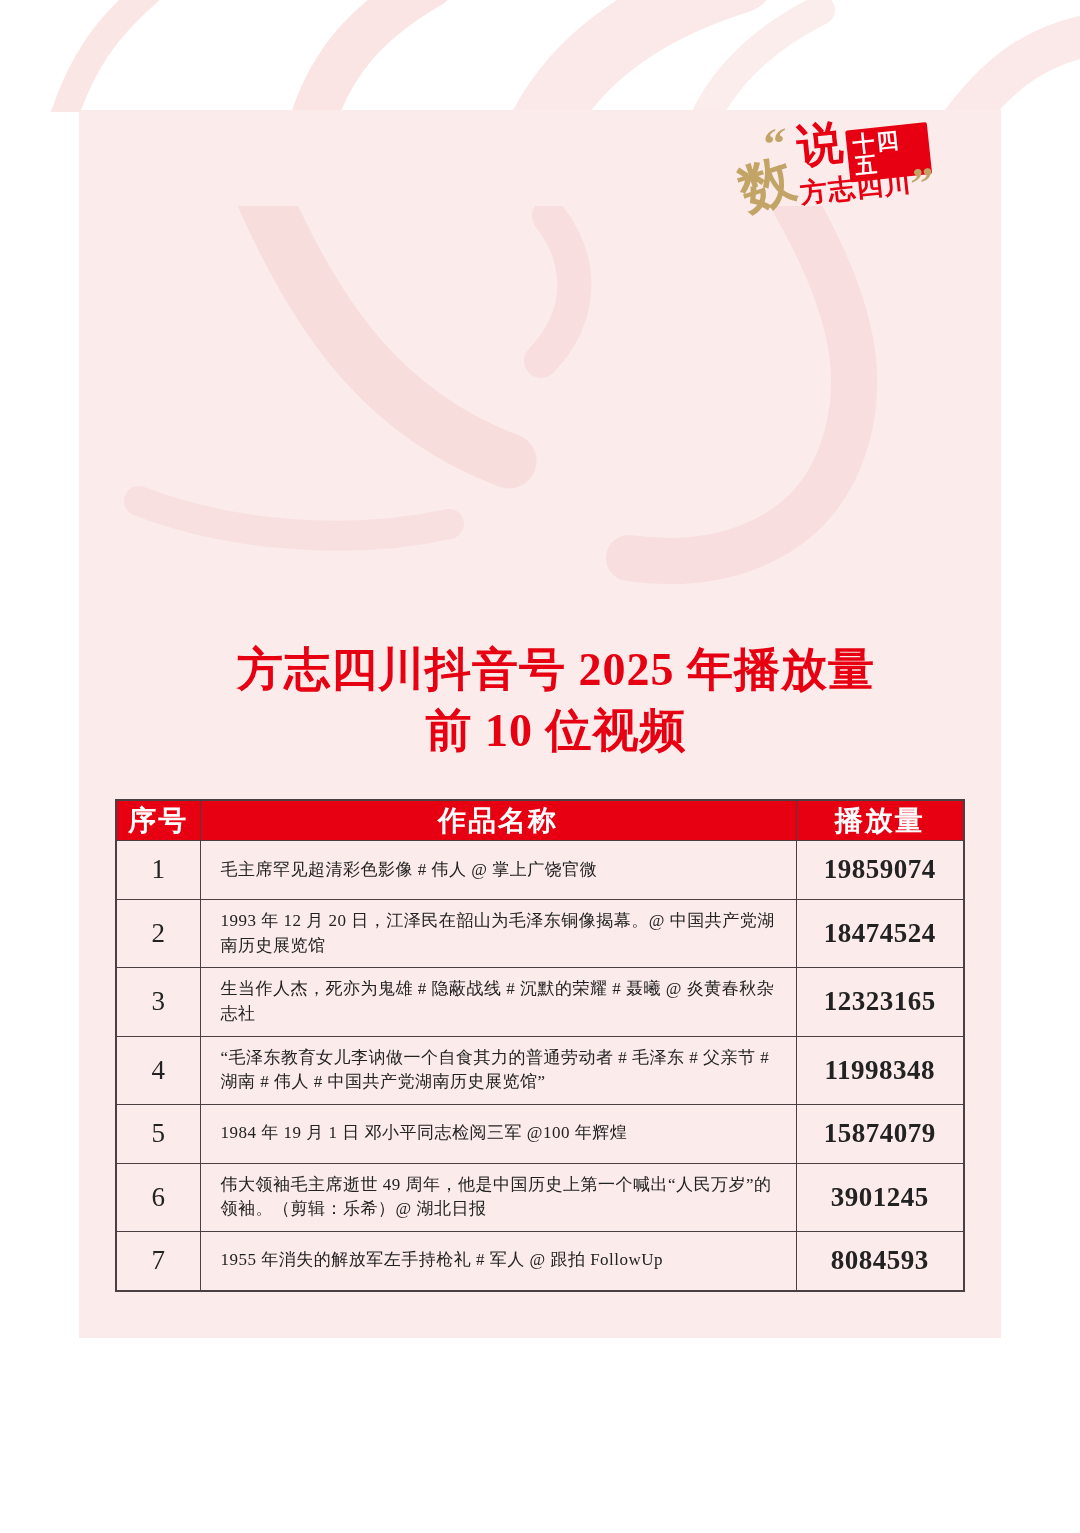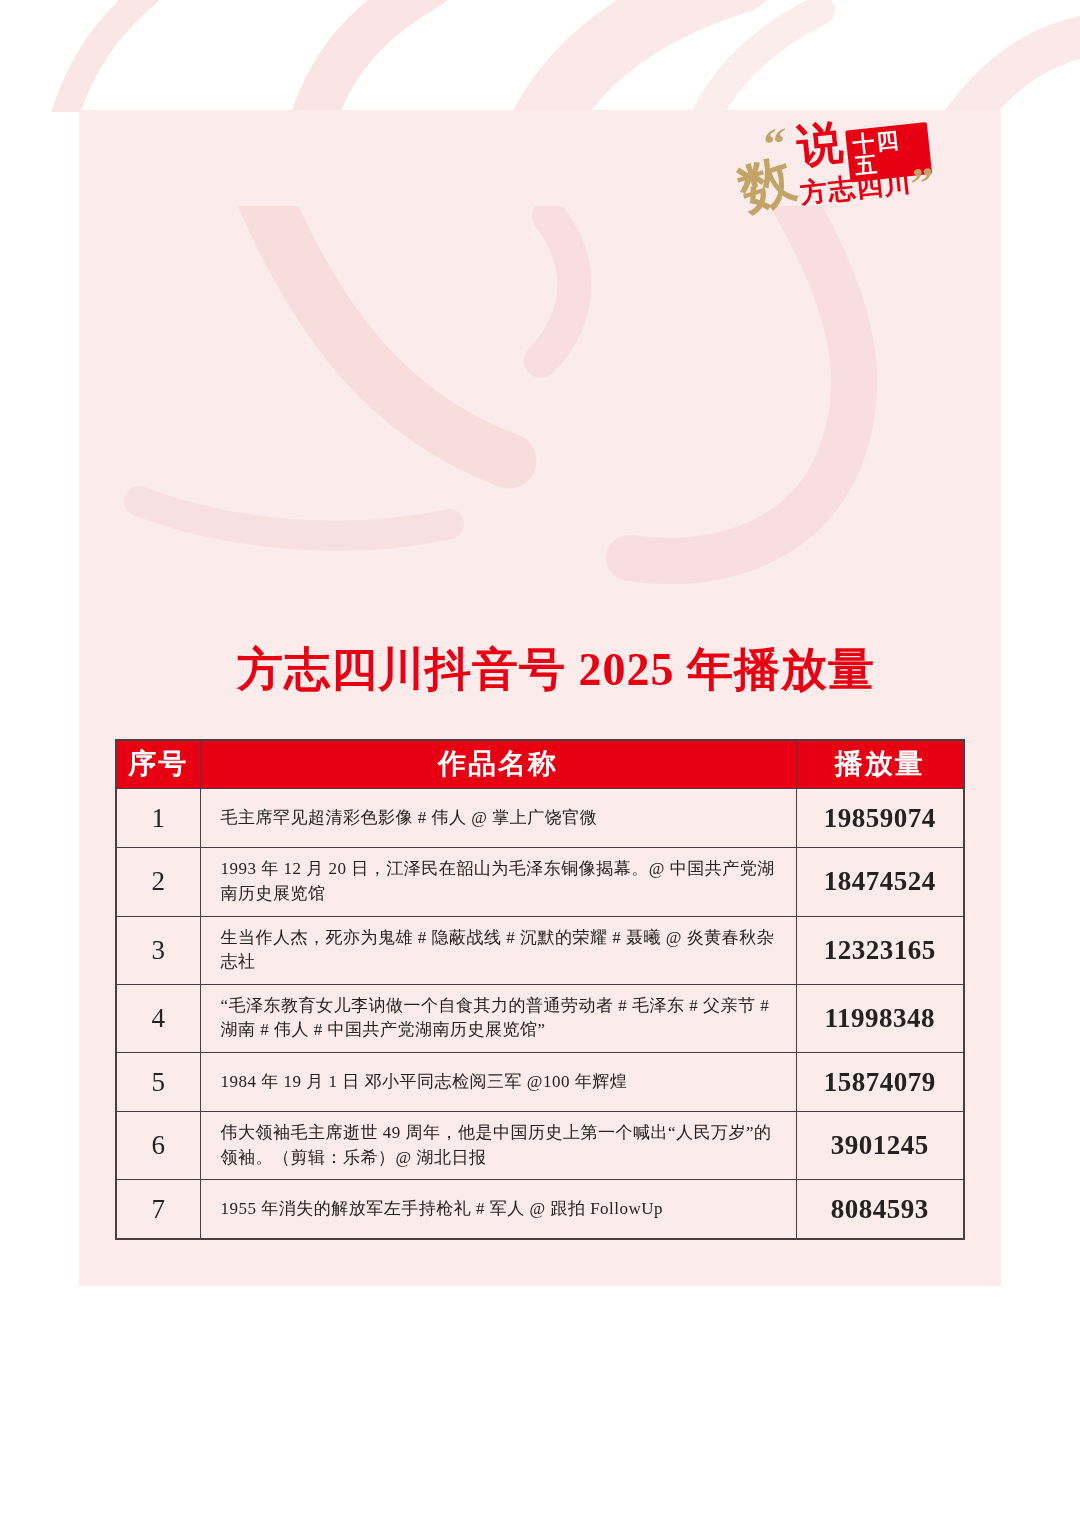--- a/index.html
+++ b/index.html
@@ -70,21 +70,21 @@
     margin:38px auto 0 auto;
     border-collapse:collapse;
     table-layout:fixed;
     border:2px solid var(--border);
   }
   .rank-table th{
     background:var(--red);
     color:#ffffff;
     font-size:28px;
     font-weight:bold;
-    height:49px;
+    height:40px;
     letter-spacing:2px;
     border:1px solid var(--border);
   }
   .rank-table td{
     border:1px solid var(--border);
     color:var(--ink);
     font-family:"Liberation Serif","DejaVu Serif",serif;
     vertical-align:middle;
   }
   .rank-table td.rank{
@@ -129,20 +129,21 @@
     <span class="shuo">说</span>
     <span class="badge">十四五</span>
     <span class="shu">数</span>
     <span class="brand">方志四川</span>
     <span class="q-close">”</span>
   </div>
 
   
   <div class="title">
     <div>方志四川抖音号 2025 年播放量</div>
+    <div>前 10 位视频</div>
   </div>
 
   
   <table class="rank-table">
     <colgroup>
       <col style="width:84px">
         <col style="width:596px">
         <col style="width:168px">
     </colgroup>
     <thead>

